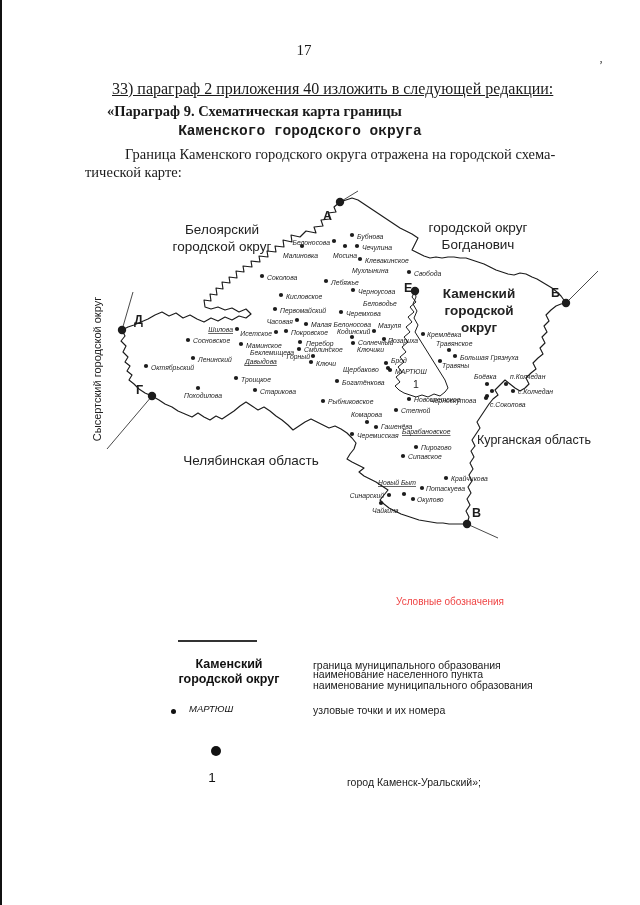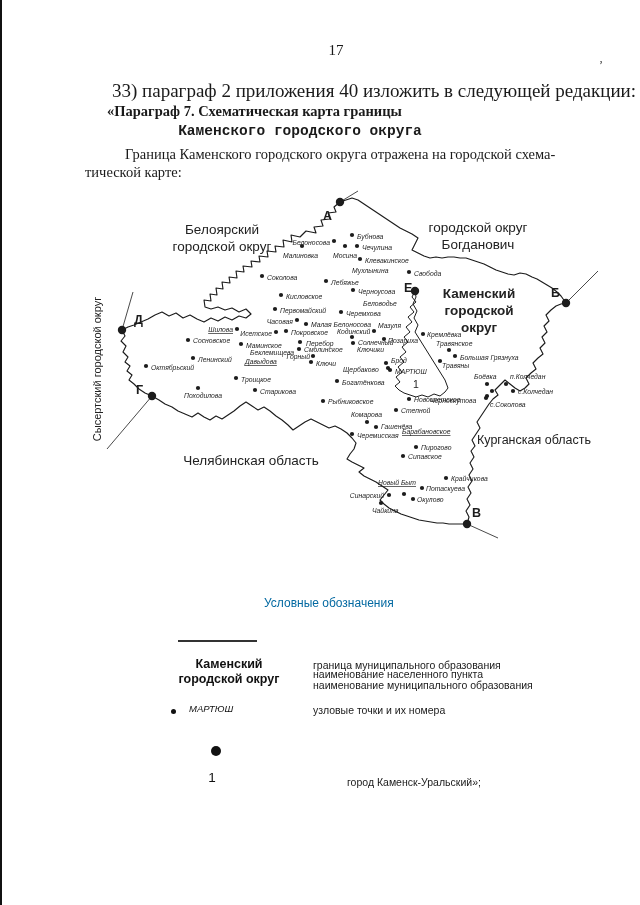--- a/index.html
+++ b/index.html
@@ -1,31 +1,31 @@
 <!DOCTYPE html>
 <html><head>
 <meta charset="utf-8">
 <style>
   html,body{margin:0;padding:0;background:#ffffff;}
   body{width:640px;height:905px;position:relative;overflow:hidden;
        font-family:"Liberation Serif",serif;color:#1a1a1a;}
   .abs{position:absolute;}
-  #page-number{top:42px;left:0;width:608px;text-align:center;font-size:15px;padding-left:32px;}
-  #para-intro{top:80px;left:112px;font-size:19px;}
+  #page-number{top:42px;left:0;width:608px;text-align:center;font-size:15px;}
+  #para-intro{top:80px;left:112px;font-size:16px;text-decoration:underline;}
   #heading-1{top:103px;left:107px;font-size:14.5px;font-weight:bold;}
   #heading-2{top:123px;left:85px;width:430px;text-align:center;font-size:14.5px;font-weight:bold;font-family:Liberation Mono, monospace;}
   #body-1{top:146px;left:125px;font-size:14.5px;}
   #body-2{top:164px;left:85px;font-size:14.5px;}
   #scan-edge{top:0;left:0;width:2px;height:905px;background:#111;}
   #artifact-quote{top:58px;left:599px;font-size:12px;color:#333;}
   #map-svg{top:0;left:0;}
   #map-svg text{font-family:"Liberation Sans",sans-serif;}
   
-  #legend-title{top:596px;left:264px;width:240px;text-align:left;font-size:12px;
-                font-family:"Liberation Sans",sans-serif;color:#0369a1;}
+  #legend-title{top:596px;left:264px;width:240px;text-align:right;font-size:10px;
+                font-family:"Liberation Sans",sans-serif;color:#ef4444;}
   .leg-text{position:absolute;left:313px;font-size:10.5px;font-family:"Liberation Sans",sans-serif;color:#1a1a1a;}
   #leg-line-sym{top:640px;left:178px;width:79px;height:2px;background:#333;}
   #leg-name-sym{top:657px;left:167px;width:124px;text-align:center;font-size:12.5px;font-weight:bold;
                 line-height:15px;font-family:"Liberation Sans",sans-serif;color:#111;}
   #leg-dot-small{top:709px;left:171px;width:5px;height:5px;border-radius:50%;background:#111;}
   #leg-martyush{top:703px;left:189px;font-size:9.5px;font-style:italic;
                 font-family:"Liberation Sans",sans-serif;color:#111;}
   #leg-dot-big{top:746px;left:211px;width:10px;height:10px;border-radius:50%;background:#111;}
   #leg-one{top:770px;left:204px;width:16px;text-align:center;font-size:13.5px;
            font-family:"Liberation Sans",sans-serif;color:#111;}
@@ -36,21 +36,21 @@
   #leg-text-5{top:776px;margin-left:34px;}
 </style>
 </head>
 <body>
 
 <div id="scan-edge" class="abs"></div>
 <div id="artifact-quote" class="abs">’</div>
 
 <div id="page-number" class="abs">17</div>
 <div id="para-intro" class="abs">33) параграф 2 приложения 40 изложить в следующей редакции:</div>
-<div id="heading-1" class="abs">«Параграф 7. Схематическая карта границы</div>
+<div id="heading-1" class="abs">«Параграф 9. Схематическая карта границы</div>
 <div id="heading-2" class="abs">Каменского городского округа</div>
 <div id="body-1" class="abs">Граница Каменского городского округа отражена на городской схема-</div>
 <div id="body-2" class="abs">тической карте:</div>
 
 <svg id="map-svg" class="abs" width="640" height="905" viewBox="0 0 640 905">
     <polyline points="340,202 334,207 336,212 328,213 330,219 321,220 323,226 314,227 316,233 306,231 300,237 291,235 292,242 283,240 284,247 275,246 276,252 267,251 268,257 259,256 260,262 251,261 252,267 243,266 244,272 236,271 237,278 229,277 230,283 222,282 223,289 216,288 217,295 210,294 211,301 204,300 205,307 211,309 218,307 225,310 232,308 239,312 246,309 251,314 246,318 239,316 232,320 225,317 218,321 211,318 204,322 197,319 190,315 183,318 176,313 169,316 162,312 155,315 148,319 141,322 134,325 128,327 122,330 125,336 121,341 126,346 123,352 128,357 125,362 130,366 127,371 132,375 129,380 134,384 139,389 145,393 152,396 159,400 165,404 172,407 178,411 185,414 192,417 198,413 204,417 210,420 216,416 222,419 228,415 234,411 240,406 246,402 252,406 258,410 264,407 270,411 276,416 282,420 288,425 293,430 299,426 305,422 311,419 317,422 323,425 329,428 335,426 341,429 347,433 352,438 356,443 354,449 350,454 347,459 352,462 358,465 364,468 359,472 364,476 370,479 376,482 382,486 388,490 384,495 380,500 384,504 389,508 395,511 401,514 407,516 413,518 419,520 425,521 431,522 437,523 443,523 449,524 455,524 461,524 467,524 469,517 466,511 470,505 467,499 471,493 468,487 472,481 469,475 473,469 470,463 474,457 471,451 475,446 472,440 476,434 480,428 477,422 481,416 485,410 489,404 493,399 498,395 495,390 500,385 505,380 510,384 515,388 520,391 525,388 529,384 526,378 531,373 536,369 533,363 538,358 543,354 540,348 545,343 542,337 547,332 544,326 549,321 546,315 551,310 556,306 561,304 566,303 561,296 557,292 552,288 547,285 542,282 537,279 532,277 526,274 520,273 514,275 508,274 502,272 496,270 490,267 484,264 478,262 472,260 466,258 460,258 454,257 448,257 442,258 436,257 430,258 424,256 418,253 412,250 415,244 418,238 412,234 406,231 400,228 394,224 388,220 382,216 376,212 370,208 364,204 358,200 352,198 346,200 340,202" fill="none" stroke="#1c1c1c" stroke-width="1.15" stroke-linejoin="round"></polyline>
     <polyline points="415,291 412,297 416,302 410,307 414,312 408,317 412,322 406,327 410,332 404,337 408,342 402,347 406,352 400,357 404,362 398,367 402,372 396,377 400,382 395,386 399,390 404,393 410,395 416,397 422,395 428,397 434,394 440,396 445,392 448,388 445,380 440,372 435,364 430,356 425,348 420,340 415,332 418,325 414,318 417,311 413,304 416,297 415,291" fill="none" stroke="#1c1c1c" stroke-width="1" stroke-linejoin="round"></polyline>
     <circle cx="492" cy="391" r="2.1" fill="#1c1c1c"></circle>
     <circle cx="487" cy="396" r="2.1" fill="#1c1c1c"></circle>
     <circle cx="334" cy="241" r="2.1" fill="#1c1c1c"></circle>

